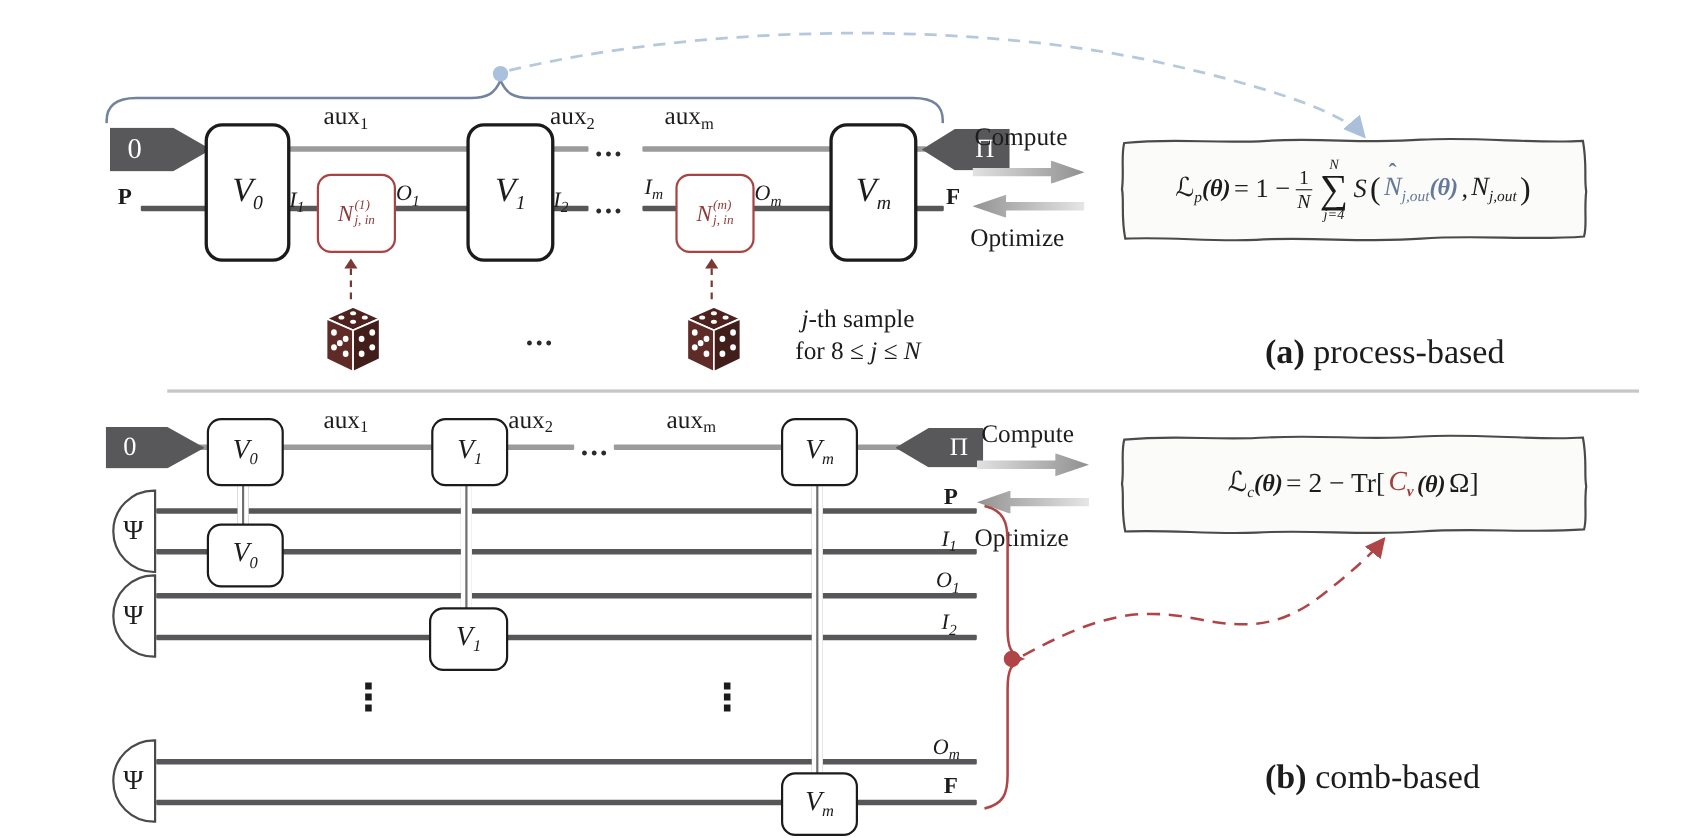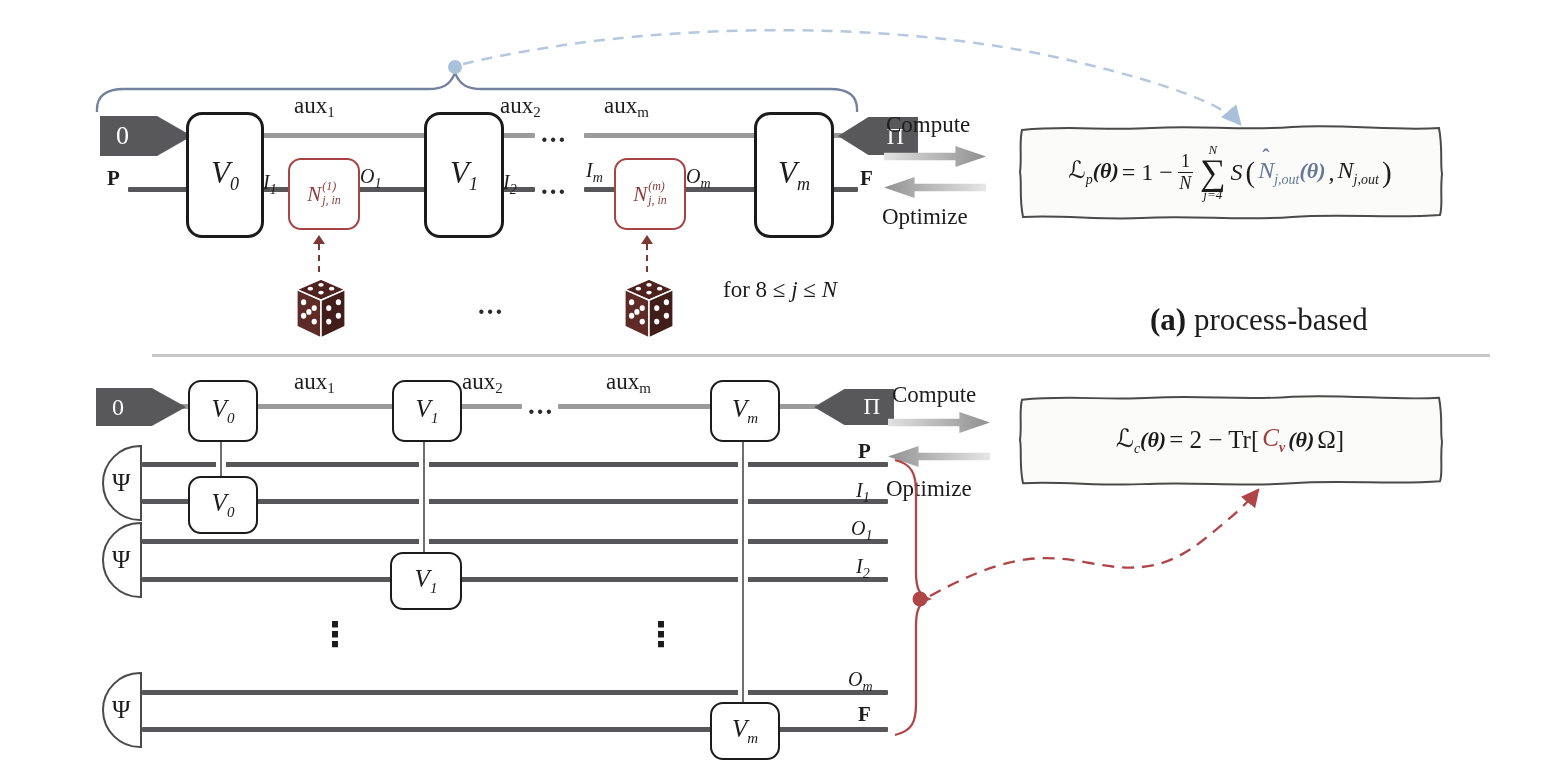--- a/index.html
+++ b/index.html
@@ -178,20 +178,21 @@
         <ellipse cx="17.5" cy="37" rx="2.7" ry="3"></ellipse>
       <ellipse cx="38" cy="33" rx="2.7" ry="3"></ellipse>
         <ellipse cx="48" cy="27" rx="2.7" ry="3"></ellipse>
         <ellipse cx="38" cy="47" rx="2.7" ry="3"></ellipse>
         <ellipse cx="48" cy="41" rx="2.7" ry="3"></ellipse>
     </g>
   </svg>
   <div class="lbl dots" style="left:478px;top:292px;"><span>...</span></div>
 
   <div class="samplenote" style="left:690px;top:276px;width:180px;">
+    <div><span class="it">j</span><span>-th sample</span></div>
     <div><span>for 8 ≤ </span><span class="it">j</span><span> ≤ </span><span class="it">N</span></div>
   </div>
 
   <div class="coplabel" style="left:886px;top:112px;"><span>Compute</span></div>
   <div class="harrow rightdir" style="left:884px;top:146px;width:102px;height:21px;"></div>
   <div class="harrow leftdir" style="left:884px;top:177px;width:102px;height:21px;"></div>
   <div class="coplabel" style="left:882px;top:204px;"><span>Optimize</span></div>
 
   <div class="fbox" style="left:1012px;top:122px;width:436px;height:100px;">
     <svg class="wavy" viewBox="0 0 436 100" preserveAspectRatio="none">
@@ -299,20 +300,21 @@
     </svg>
     <div class="fcontent" style="font-size:25px;">
       <span><span>ℒ</span><span class="fsub">c</span><span class="ftheta">(θ)</span></span>
       <span>= 2 − Tr[</span>
       <span class="red"><span class="it">C</span><span class="fsub" style="font-weight:bold;">v</span></span>
       <span class="ftheta">(θ)</span>
       <span>Ω]</span>
     </div>
   </div>
 
+  <div class="caption" style="left:1150px;top:688px;"><span class="mk">(b)</span><span> comb-based</span></div>
 
   <svg class="overlay" viewBox="0 0 1542 762">
     <defs>
       <marker id="mblue" markerWidth="10" markerHeight="10" refX="7" refY="4" orient="auto">
         <path d="M0 0 L8 4 L0 8 Z" fill="#a9bfda"></path>
       </marker>
       <marker id="mred" markerWidth="10" markerHeight="10" refX="7" refY="4" orient="auto">
         <path d="M0 0 L8 4 L0 8 Z" fill="#b04548"></path>
       </marker>
     </defs>

